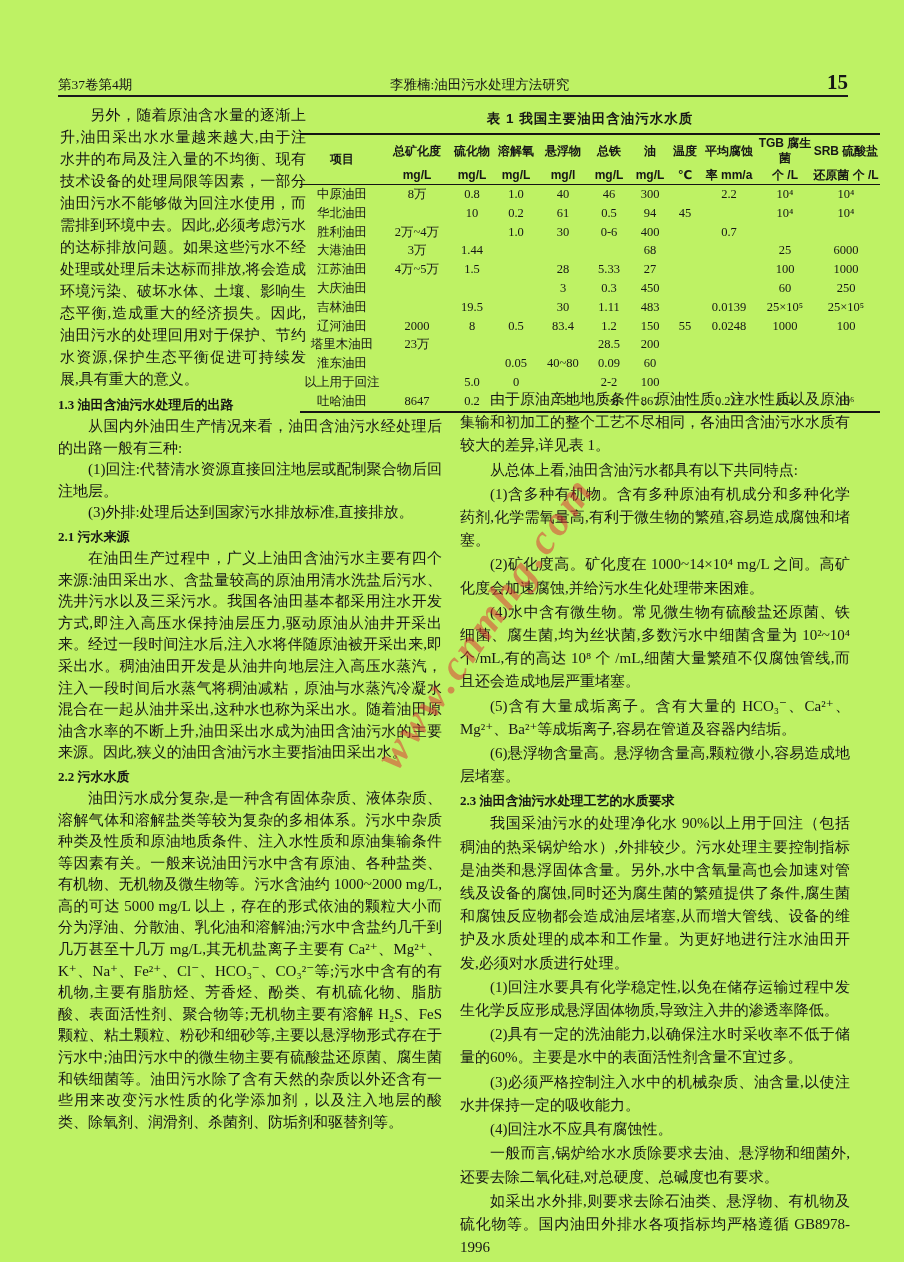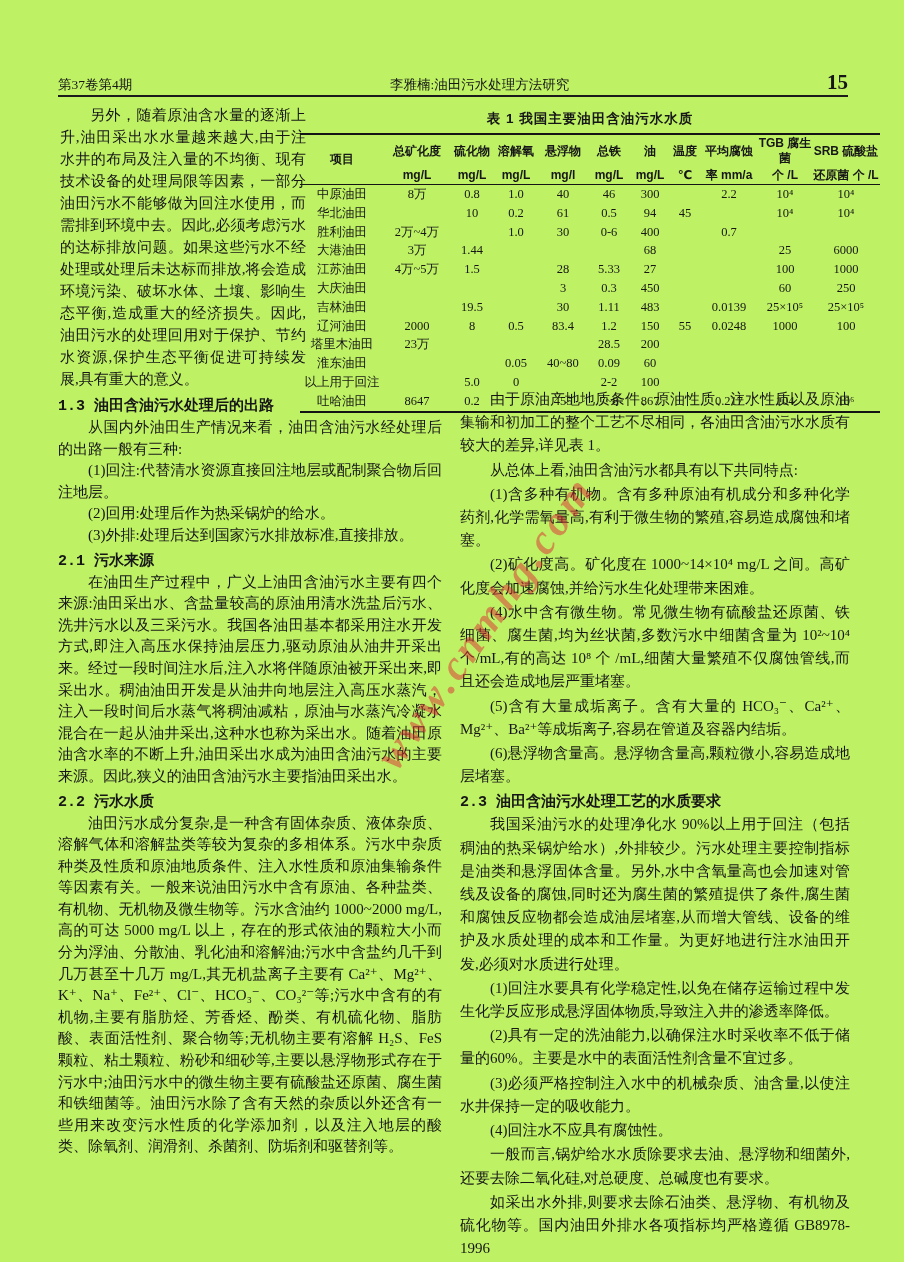--- a/index.html
+++ b/index.html
@@ -48,22 +48,22 @@
   .col p{margin:0;text-indent:2em;font-size:15px;}
   .col-left{left:58px;top:392px;width:384px;}
   .col-left p{line-height:21.6px;}
   .col-right{left:460px;top:388px;width:390px;}
   .col-right p{line-height:23.2px;margin-bottom:1px;}
   .col h2{
     font-family:"Liberation Sans","DejaVu Sans",sans-serif;
     font-size:17px;font-weight:bold;margin:11px 0 9px;text-indent:0;
   }
   .col h3{
-    font-family:Liberation Mono, monospace;
-    font-size:15px;font-weight:bold;margin:4px 0 2px;text-indent:0;
+    font-family:Liberation Serif, serif;
+    font-size:13px;font-weight:bold;margin:4px 0 2px;text-indent:0;
   }
 
   
   .watermark{
     position:absolute;left:250px;top:598px;width:470px;
     transform:rotate(-55deg);
     font-style:italic;font-weight:bold;
     font-size:42px;letter-spacing:4px;
     color:rgba(222,44,52,0.5);
     white-space:nowrap;pointer-events:none;user-select:none;
@@ -285,21 +285,20 @@
             <td>10⁶</td>
           </tr>
         </tbody>
     </table>
   </div>
 
   <div class="col col-left">
       <h3>1.3  油田含油污水处理后的出路</h3>
       <p>从国内外油田生产情况来看，油田含油污水经处理后的出路一般有三种:</p>
       <p>(1)回注:代替清水资源直接回注地层或配制聚合物后回注地层。</p>
-      <p>(2)回用:处理后作为热采锅炉的给水。</p>
       <p>(3)外排:处理后达到国家污水排放标准,直接排放。</p>
       <h3>2.1  污水来源</h3>
       <p>在油田生产过程中，广义上油田含油污水主要有四个来源:油田采出水、含盐量较高的原油用清水洗盐后污水、洗井污水以及三采污水。我国各油田基本都采用注水开发方式,即注入高压水保持油层压力,驱动原油从油井开采出来。经过一段时间注水后,注入水将伴随原油被开采出来,即采出水。稠油油田开发是从油井向地层注入高压水蒸汽，注入一段时间后水蒸气将稠油减粘，原油与水蒸汽冷凝水混合在一起从油井采出,这种水也称为采出水。随着油田原油含水率的不断上升,油田采出水成为油田含油污水的主要来源。因此,狭义的油田含油污水主要指油田采出水。</p>
       <h3>2.2  污水水质</h3>
       <p>油田污水成分复杂,是一种含有固体杂质、液体杂质、溶解气体和溶解盐类等较为复杂的多相体系。污水中杂质种类及性质和原油地质条件、注入水性质和原油集输条件等因素有关。一般来说油田污水中含有原油、各种盐类、有机物、无机物及微生物等。污水含油约 1000~2000 mg/L, 高的可达 5000 mg/L 以上，存在的形式依油的颗粒大小而分为浮油、分散油、乳化油和溶解油;污水中含盐约几千到几万甚至十几万 mg/L,其无机盐离子主要有 Ca²⁺、Mg²⁺、K⁺、Na⁺、Fe²⁺、Cl⁻、HCO₃⁻、CO₃²⁻等;污水中含有的有机物,主要有脂肪烃、芳香烃、酚类、有机硫化物、脂肪酸、表面活性剂、聚合物等;无机物主要有溶解 H₂S、FeS 颗粒、粘土颗粒、粉砂和细砂等,主要以悬浮物形式存在于污水中;油田污水中的微生物主要有硫酸盐还原菌、腐生菌和铁细菌等。油田污水除了含有天然的杂质以外还含有一些用来改变污水性质的化学添加剂，以及注入地层的酸类、除氧剂、润滑剂、杀菌剂、防垢剂和驱替剂等。</p>
     </div>
   <div class="col col-right">
       <p>由于原油产地地质条件、原油性质、注水性质以及原油集输和初加工的整个工艺不尽相同，各油田含油污水水质有较大的差异,详见表 1。</p>
       <p>从总体上看,油田含油污水都具有以下共同特点:</p>
       <p>(1)含多种有机物。含有多种原油有机成分和多种化学药剂,化学需氧量高,有利于微生物的繁殖,容易造成腐蚀和堵塞。</p>

